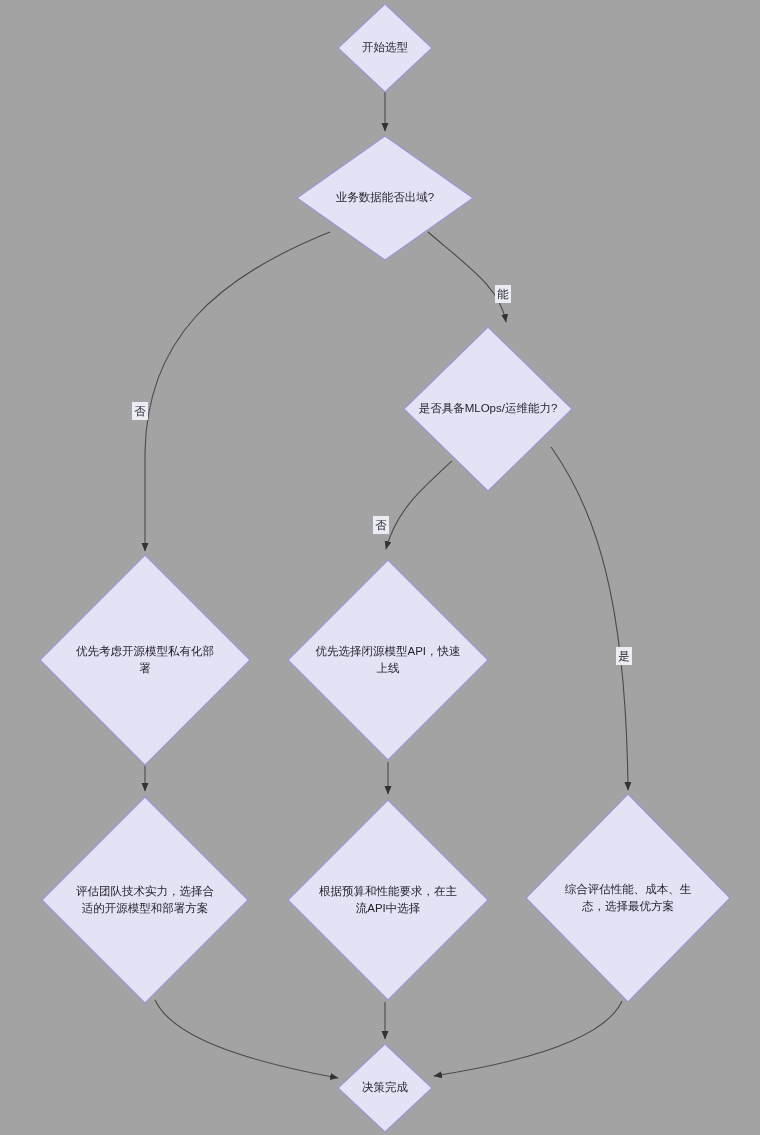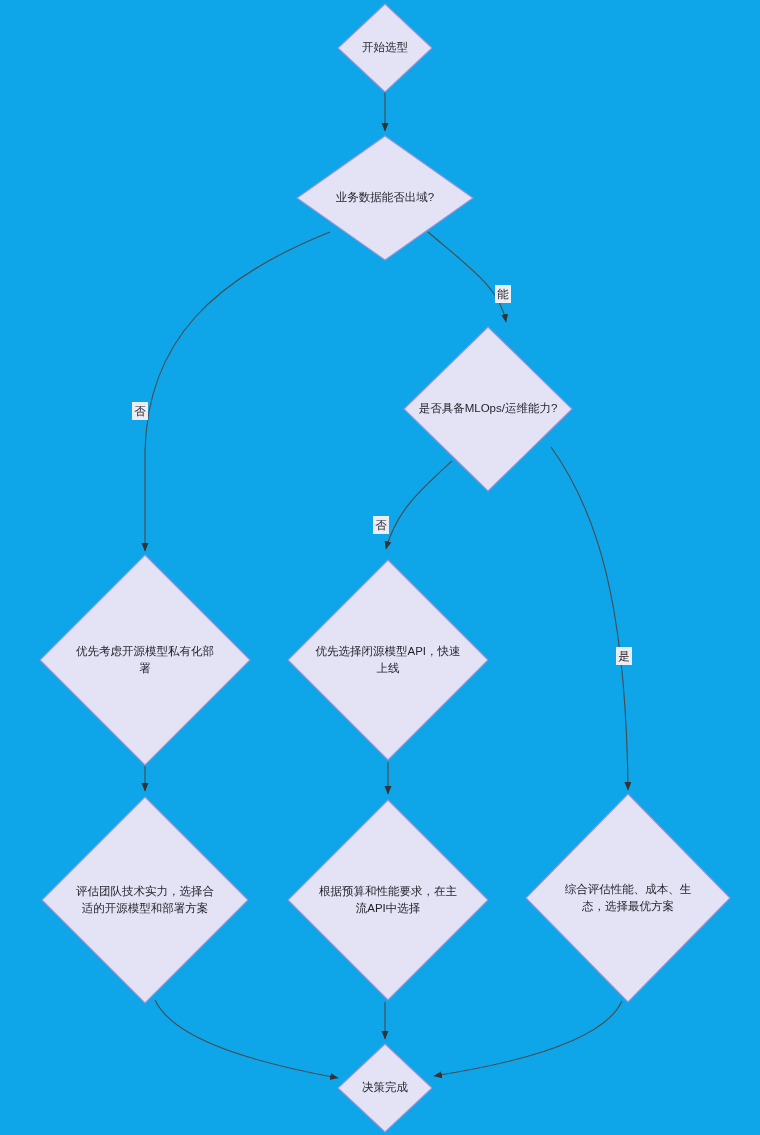--- a/index.html
+++ b/index.html
@@ -8,21 +8,21 @@
     padding: 0;
     background: #ffffff;
   }
   body {
     font-family: "Liberation Sans", "DejaVu Sans", sans-serif;
   }
   #diagram-root {
     position: relative;
     width: 760px;
     height: 1135px;
-    background: #0ea5e9;
+    background: #a3a3a3;
     overflow: hidden;
   }
   #flow-svg {
     position: absolute;
     left: 0;
     top: 0;
     width: 760px;
     height: 1135px;
     display: block;
   }

